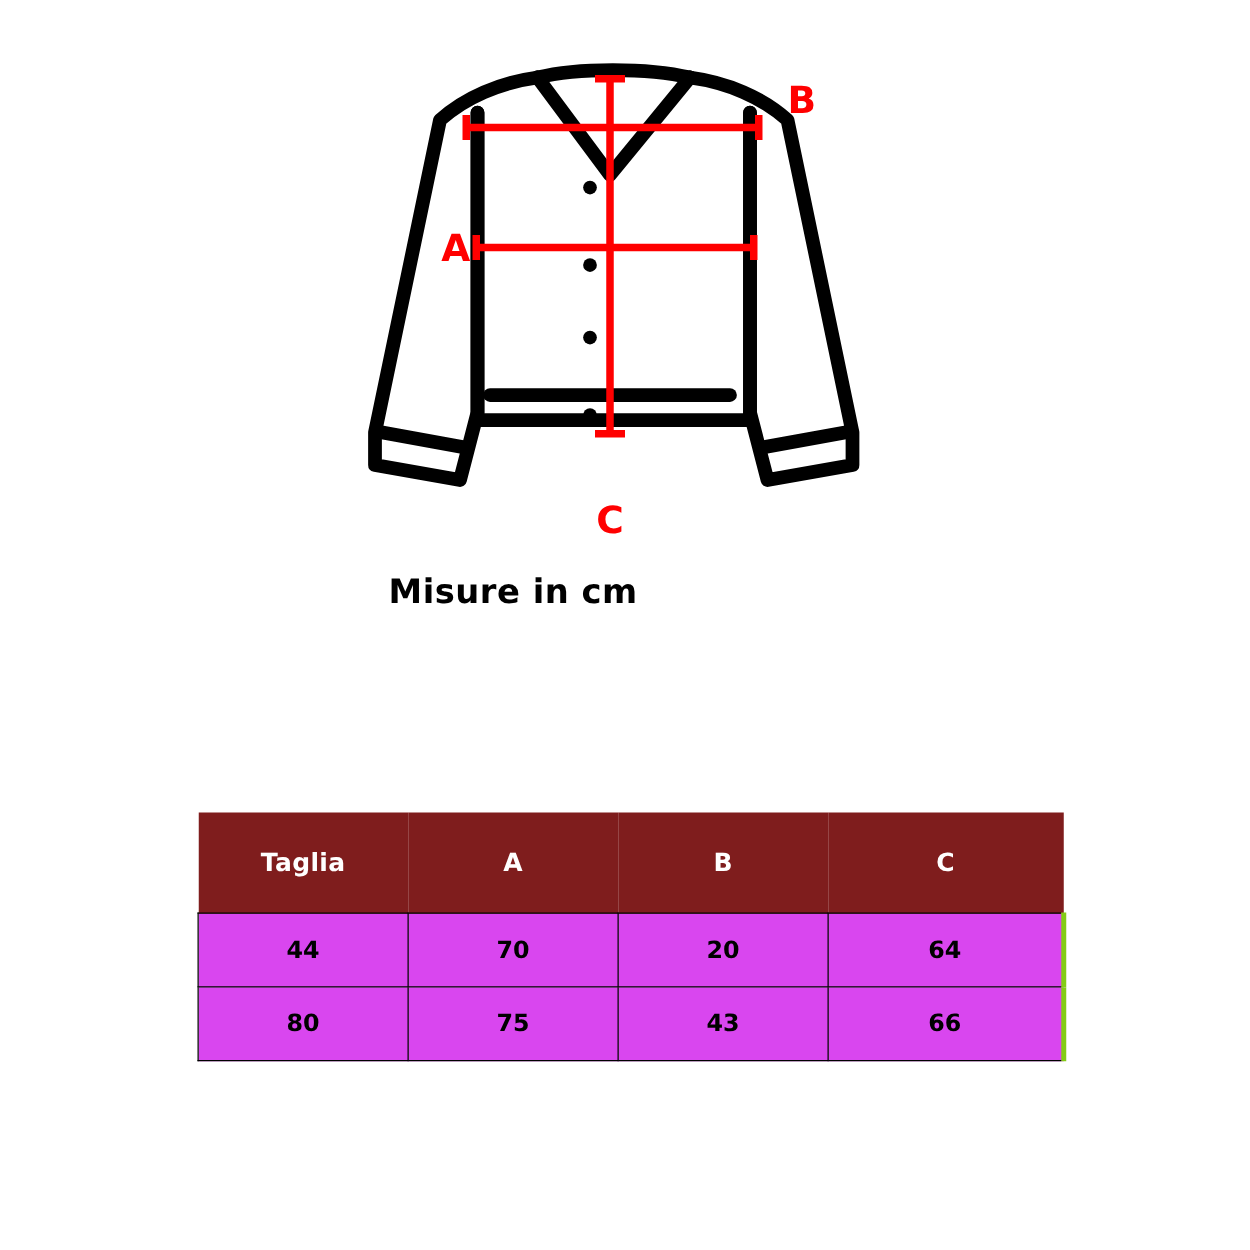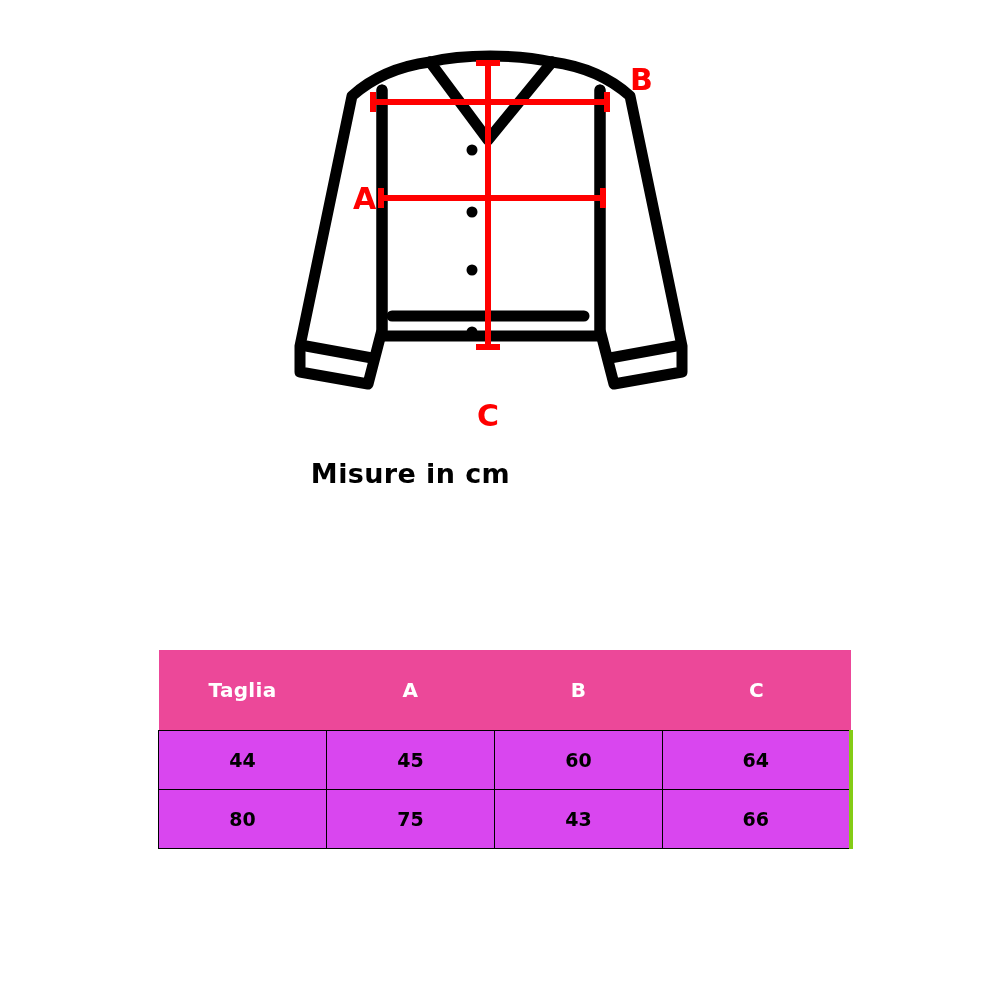--- a/index.html
+++ b/index.html
@@ -53,21 +53,21 @@
     left: 158px;
     top: 650px;
     width: 684px;
   }
   table.size-table {
     border-collapse: collapse;
     width: 684px;
     table-layout: fixed;
   }
   table.size-table th {
-    background: #ec4899;
+    background: #7f1d1d;
     color: #ffffff;
     font-size: 20px;
     font-weight: bold;
     height: 78px;
     text-align: center;
     border: none;
     letter-spacing: 0.3px;
   }
   table.size-table td {
     background: #d946ef;
@@ -165,22 +165,22 @@
         <tr>
           <th style="width:166px">Taglia</th>
           <th style="width:166px">A</th>
           <th style="width:166px">B</th>
           <th style="width:186px">C</th>
         </tr>
       </thead>
       <tbody>
         <tr>
           <td>44</td>
-          <td>45</td>
-          <td>60</td>
+          <td>70</td>
+          <td>20</td>
           <td>64</td>
         </tr>
         <tr>
           <td>80</td>
           <td>75</td>
           <td>43</td>
           <td>66</td>
         </tr>
       </tbody>
     </table>

